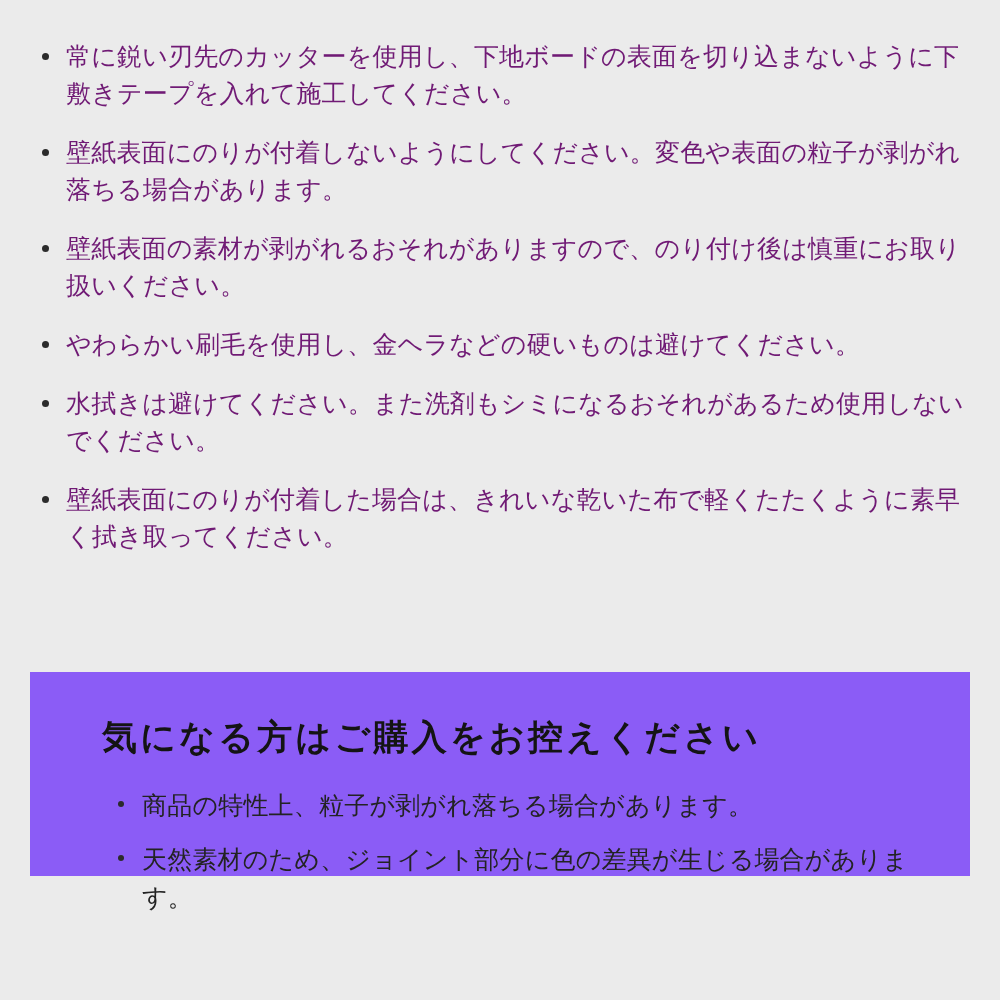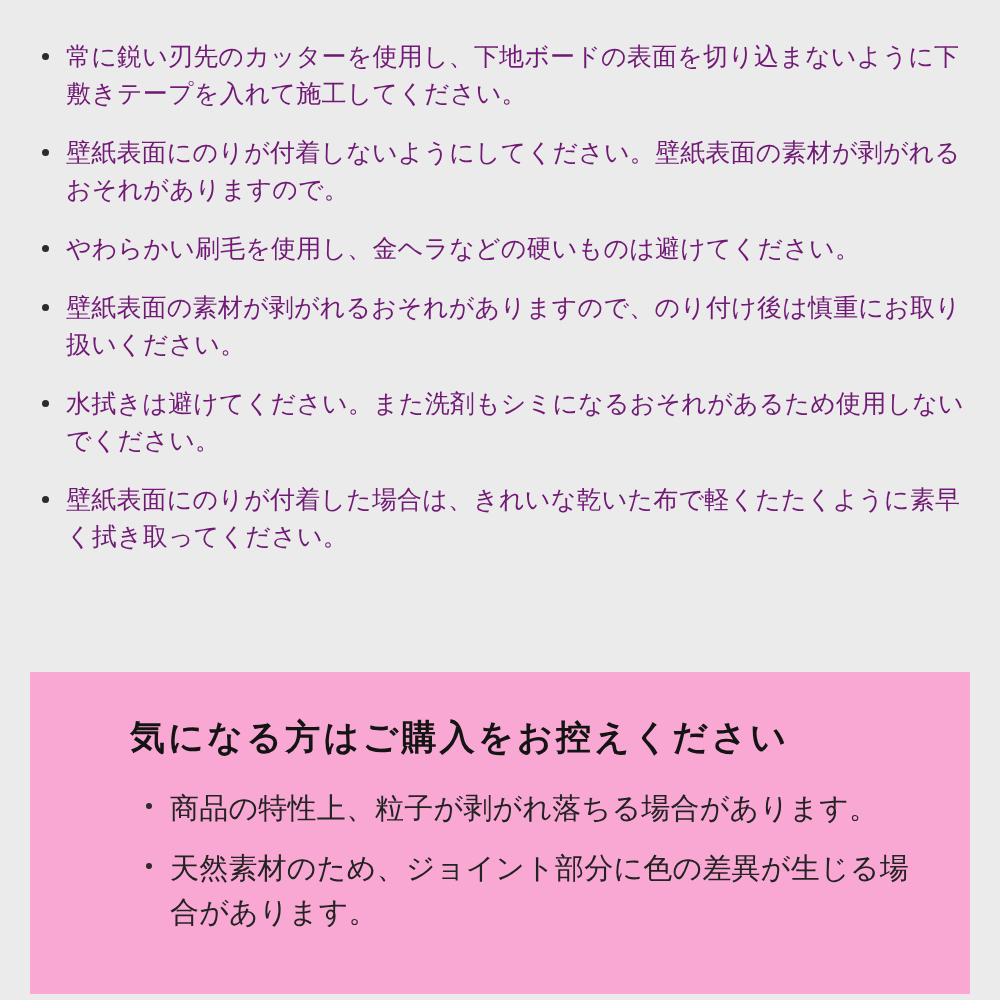--- a/index.html
+++ b/index.html
@@ -49,43 +49,43 @@
     border-radius: 50%;
     background: #2b2b2b;
   }
 
   
   .callout {
     position: absolute;
     left: 30px;
     top: 672px;
     width: 940px;
-    height: 322px;
-    background: #f9a8d4;
+    height: 204px;
+    background: #8b5cf6;
     box-sizing: border-box;
-    padding: 42px 44px 0 100px;
+    padding: 42px 44px 0 72px;
   }
   .callout-title {
     font-size: 35px;
     font-weight: 700;
     letter-spacing: 3.2px;
     color: #141414;
     margin: 0 0 26px 0;
     line-height: 1.3;
   }
   .callout-list {
     list-style: none;
     margin: 0;
     padding: 0 0 0 10px;
   }
   .callout-item {
     position: relative;
     padding-left: 30px;
     margin-bottom: 16px;
-    font-size: 29px;
+    font-size: 25px;
     line-height: 1.52;
     letter-spacing: 0.2px;
     color: #232323;
   }
   .callout-item:last-child {
     margin-bottom: 12px;
   }
   .callout-item .bullet {
     position: absolute;
     left: 6px;
@@ -101,29 +101,29 @@
 
 <div class="page">
 
   <ul class="notice-list">
     <li class="notice-item">
       <span class="bullet"></span>
       <span>常に鋭い刃先のカッターを使用し、下地ボードの表面を切り込まないように下敷きテープを入れて施工してください。</span>
     </li>
     <li class="notice-item">
       <span class="bullet"></span>
-      <span>壁紙表面にのりが付着しないようにしてください。壁紙表面の素材が剥がれるおそれがありますので。</span>
+      <span>壁紙表面にのりが付着しないようにしてください。変色や表面の粒子が剥がれ落ちる場合があります。</span>
+    </li>
+    <li class="notice-item">
+      <span class="bullet"></span>
+      <span>壁紙表面の素材が剥がれるおそれがありますので、のり付け後は慎重にお取り扱いください。</span>
     </li>
     <li class="notice-item">
       <span class="bullet"></span>
       <span>やわらかい刷毛を使用し、金ヘラなどの硬いものは避けてください。</span>
-    </li>
-    <li class="notice-item">
-      <span class="bullet"></span>
-      <span>壁紙表面の素材が剥がれるおそれがありますので、のり付け後は慎重にお取り扱いください。</span>
     </li>
     <li class="notice-item">
       <span class="bullet"></span>
       <span>水拭きは避けてください。また洗剤もシミになるおそれがあるため使用しないでください。</span>
     </li>
     <li class="notice-item">
       <span class="bullet"></span>
       <span>壁紙表面にのりが付着した場合は、きれいな乾いた布で軽くたたくように素早く拭き取ってください。</span>
     </li>
   </ul>

